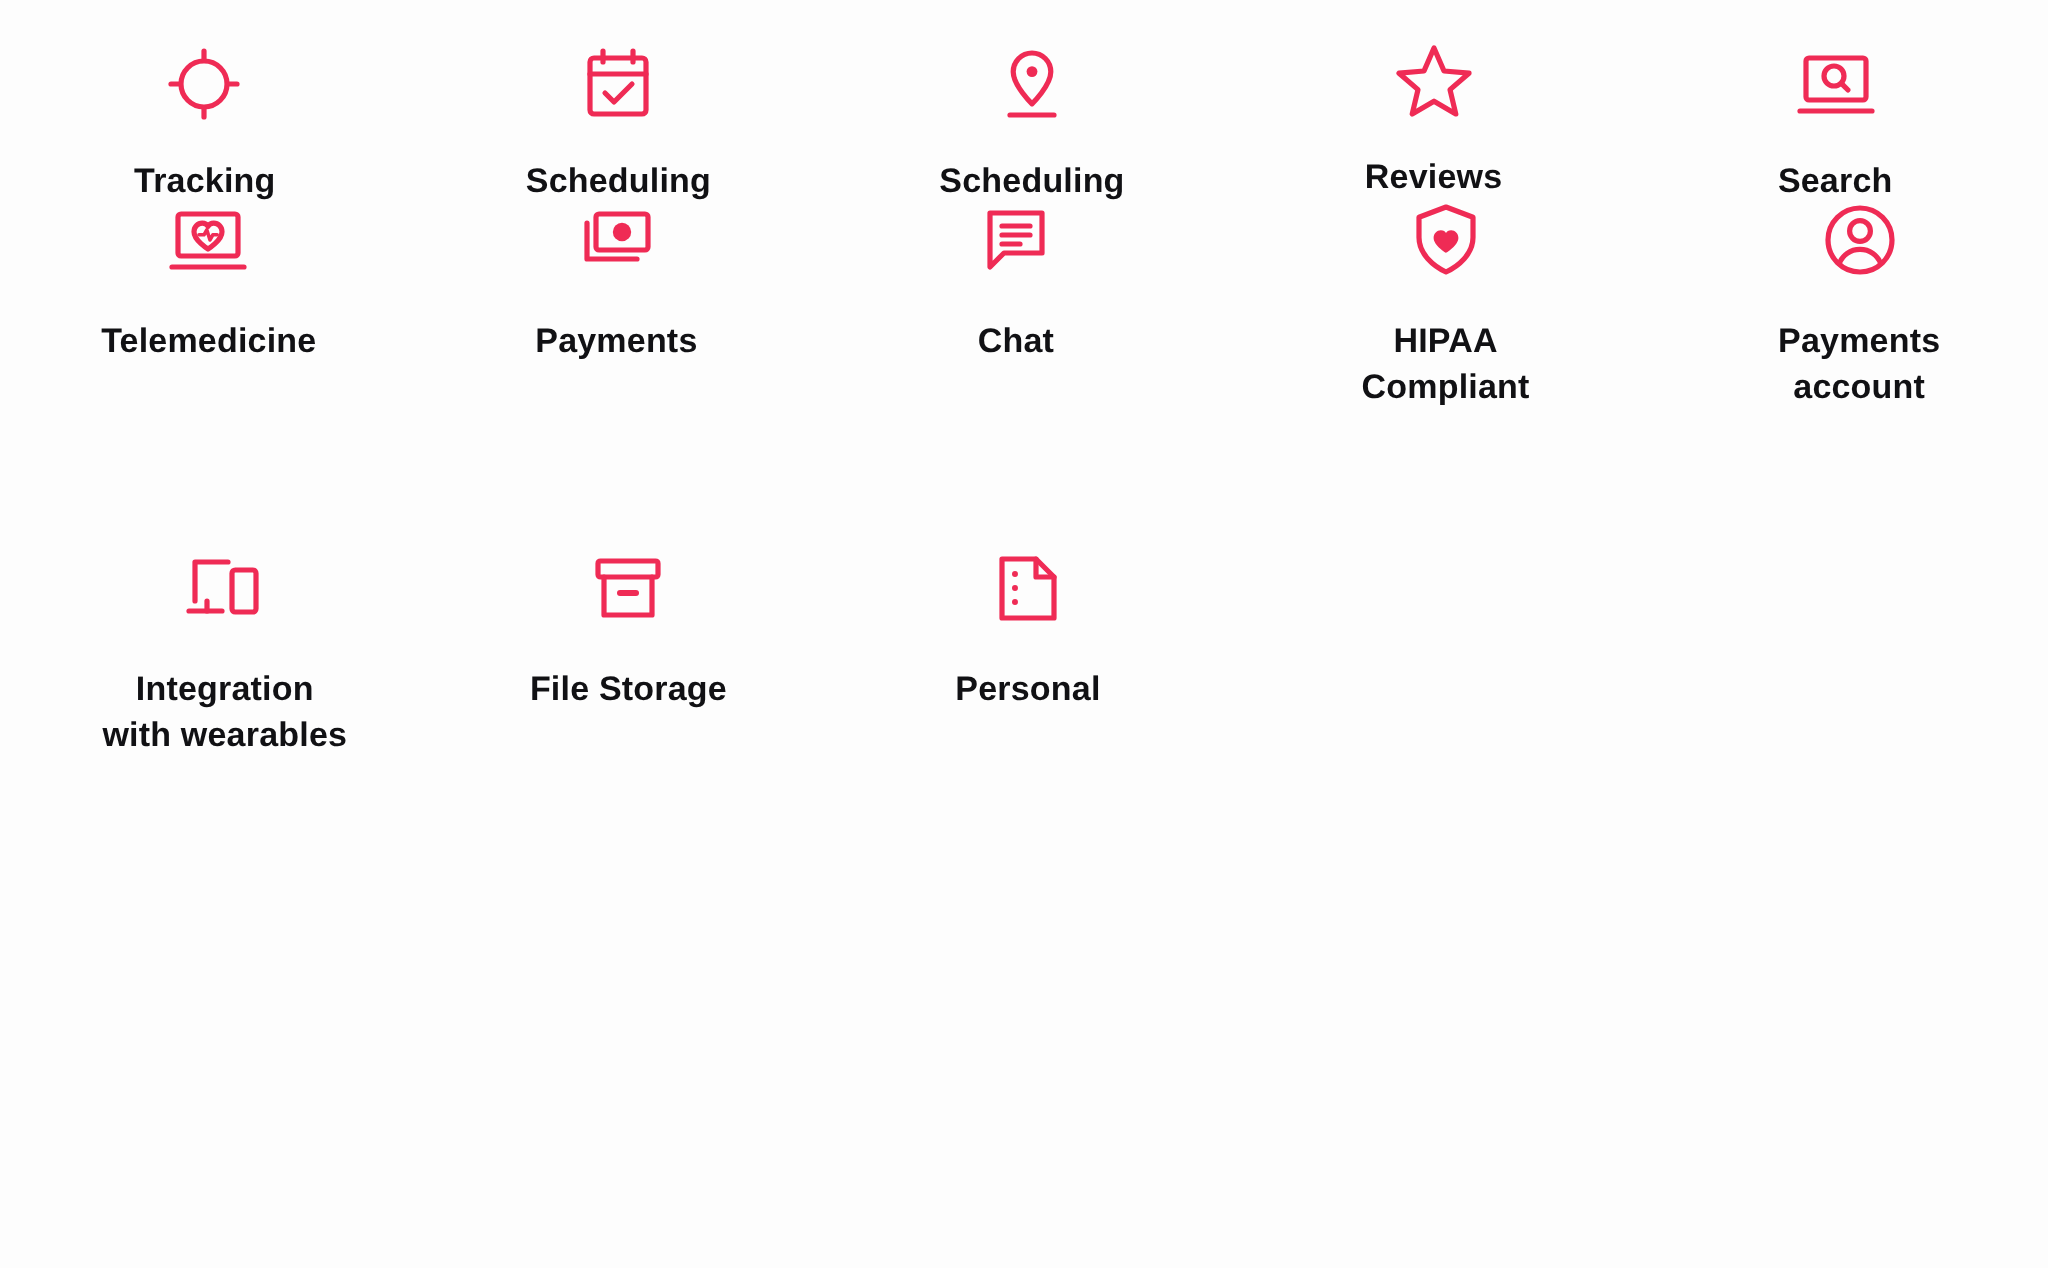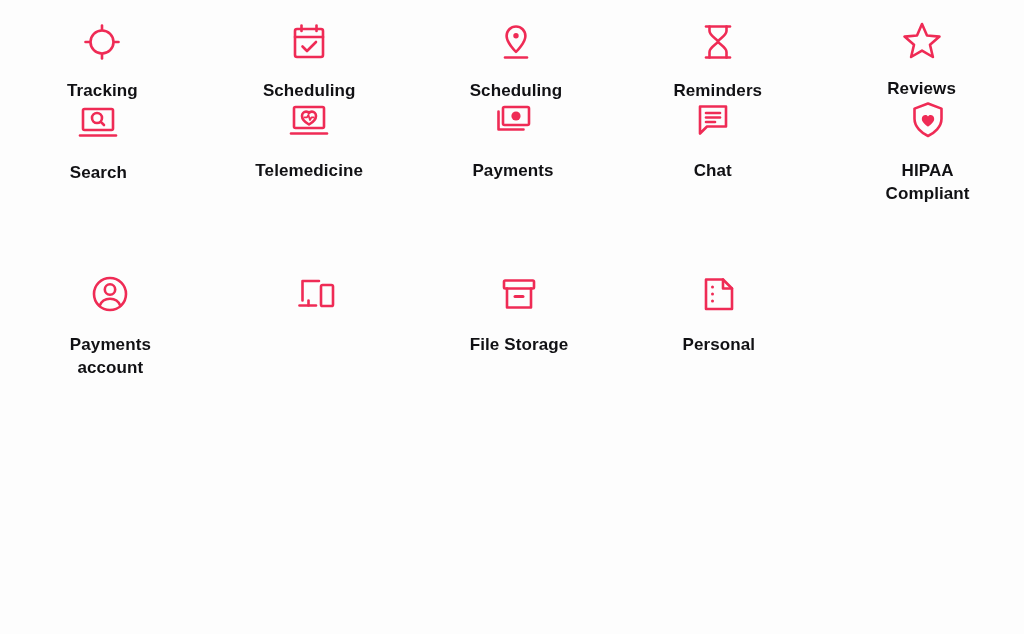--- a/index.html
+++ b/index.html
@@ -93,31 +93,20 @@
     <span class="icon-wrap">
       <svg width="44" height="44" viewBox="0 0 44 44" fill="none" stroke="#ef2b55" stroke-width="2.6" stroke-linecap="round" stroke-linejoin="round">
         <path d="M22 6.5c-5.2 0-9.4 4.2-9.4 9.4 0 6.9 9.4 16 9.4 16s9.4-9.1 9.4-16c0-5.2-4.2-9.4-9.4-9.4z"></path>
         <circle cx="22" cy="15.8" r="2.7" fill="#ef2b55" stroke="none"></circle>
         <line x1="11" y1="37.5" x2="33" y2="37.5"></line>
       </svg>
     </span>
     <div class="feature-label">Scheduling</div>
   </div>
 
-  <div class="feature-cell row-1 col-4">
-    <span class="icon-wrap">
-      <svg width="44" height="44" viewBox="0 0 44 44" fill="none" stroke="#ef2b55" stroke-width="2.6" stroke-linecap="round" stroke-linejoin="round">
-        <line x1="10" y1="6.5" x2="34" y2="6.5"></line>
-        <line x1="10" y1="37.5" x2="34" y2="37.5"></line>
-        <path d="M13.5 6.5v4.5c0 4.8 8.5 8.5 8.5 10.5 0 2-8.5 5.7-8.5 10.5v5.5"></path>
-        <path d="M30.5 6.5v4.5c0 4.8-8.5 8.5-8.5 10.5 0 2 8.5 5.7 8.5 10.5v5.5"></path>
-      </svg>
-    </span>
-    <div class="feature-label">Reminders</div>
-  </div>
 
   <div class="feature-cell row-2 col-1">
     <span class="icon-wrap">
       <svg width="44" height="44" viewBox="0 0 44 44" fill="none" stroke="#ef2b55" stroke-width="2.6" stroke-linejoin="round">
         <polygon points="22,6 27,17.5 39.5,18.6 30,26.8 32.9,39 22,32.6 11.1,39 14,26.8 4.5,18.6 17,17.5"></polygon>
       </svg>
     </span>
     <div class="feature-label">Reviews</div>
   </div>
 
@@ -194,20 +183,22 @@
 
   <div class="feature-cell row-3 col-3">
     <span class="icon-wrap">
       <svg width="44" height="44" viewBox="0 0 44 44" fill="none" stroke="#ef2b55" stroke-width="2.6" stroke-linecap="round" stroke-linejoin="round">
         <path d="M24 9H7.5v19.5"></path>
         <line x1="4.5" y1="33.5" x2="21" y2="33.5"></line>
         <line x1="13.5" y1="28.5" x2="13.5" y2="33.5"></line>
         <rect x="26" y="13" width="12" height="21" rx="1.6"></rect>
       </svg>
     </span>
+    <div class="feature-label">Integration
+with wearables</div>
   </div>
 
   <div class="feature-cell row-3 col-4">
     <span class="icon-wrap">
       <svg width="44" height="44" viewBox="0 0 44 44" fill="none" stroke="#ef2b55" stroke-width="2.6" stroke-linecap="round" stroke-linejoin="round">
         <rect x="7" y="8.5" width="30" height="8" rx="1.2"></rect>
         <path d="M10 16.5v19h24v-19"></path>
         <line x1="18" y1="24.5" x2="26" y2="24.5" stroke-width="3"></line>
       </svg>
     </span>

